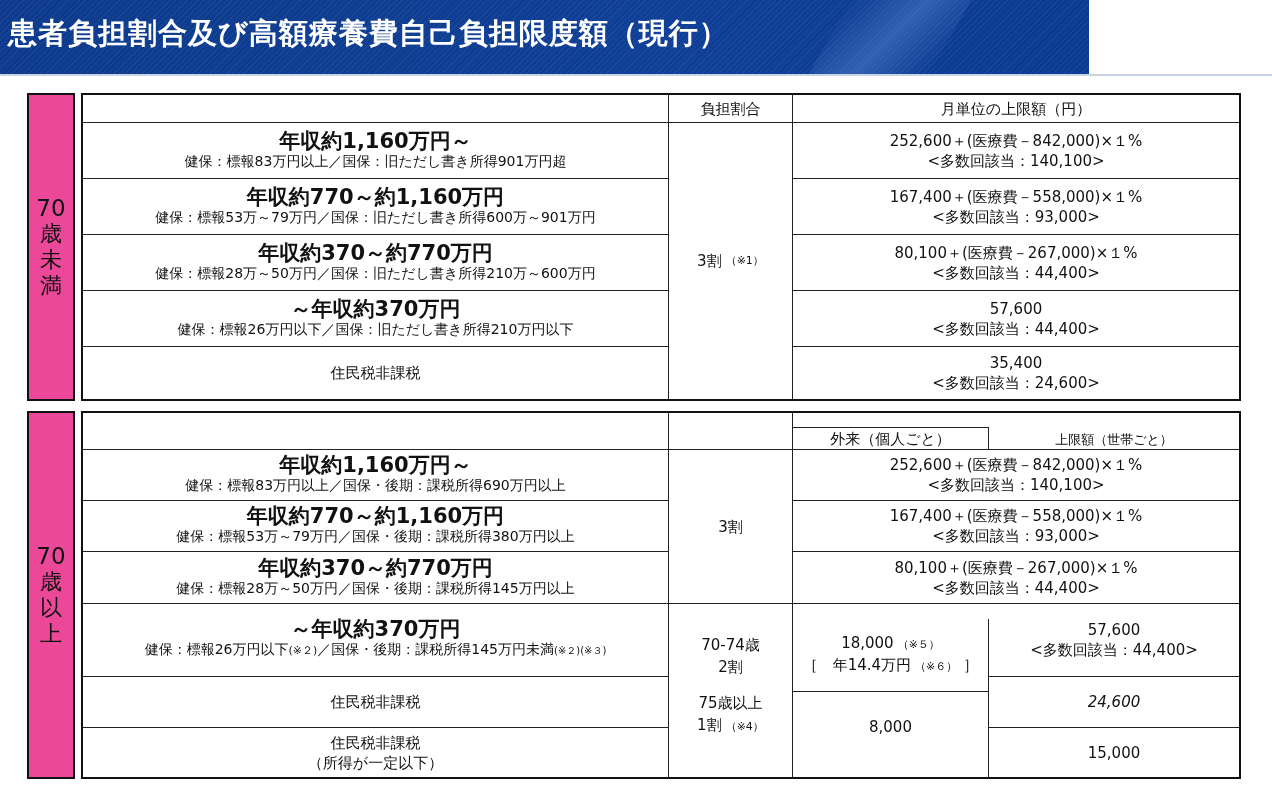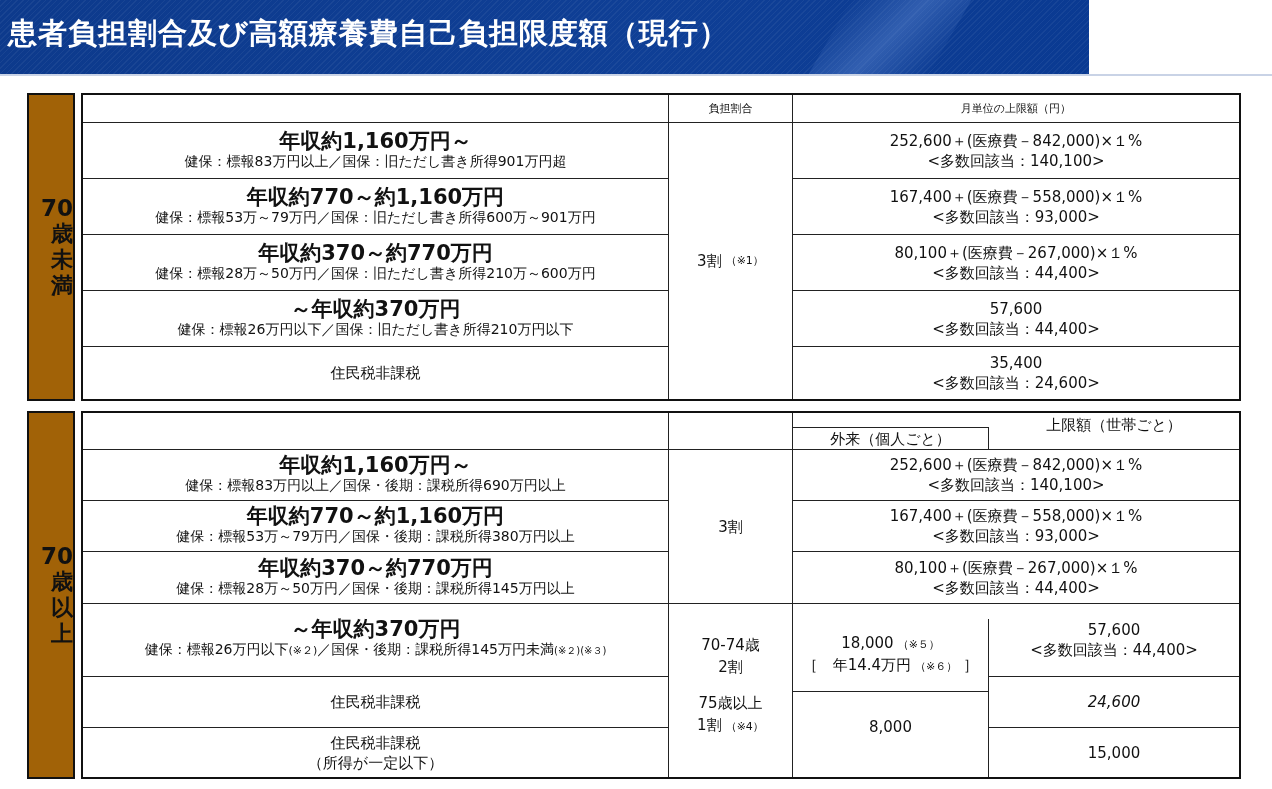--- a/index.html
+++ b/index.html
@@ -17,41 +17,41 @@
     background: linear-gradient(115deg, rgba(255,255,255,0) 0%, rgba(120,160,230,0.35) 50%, rgba(255,255,255,0) 100%);
     transform: skewX(-30deg);
   }
   .title-text {
     position: absolute; left: 8px; top: 14px; font-size: 29px; font-weight: bold; color: #fff;
     letter-spacing: 1px; white-space: nowrap;
   }
   .title-underline { position: absolute; left: 0; top: 74px; width: 1272px; height: 2px; background: #c9d3e6; }
 
   .age-box {
-    position: absolute; left: 27px; width: 48px; border: 2px solid #111; background: #a16207;
-    display: flex; flex-direction: column; align-items: flex-end; justify-content: center;
-    font-weight: bold; font-size: 22px; line-height: 26px;
+    position: absolute; left: 27px; width: 48px; border: 2px solid #111; background: #ec4899;
+    display: flex; flex-direction: column; align-items: center; justify-content: center;
+    font-weight: normal; font-size: 22px; line-height: 26px;
   }
   .age-box .num { font-size: 23px; }
   .age-box .ch { display: block; text-align: center; }
 
   .tbl {
     position: absolute; left: 81px; width: 1160px; border: 2px solid #111; background: #fff;
   }
   .cell {
     position: absolute; border-right: 1.5px solid #222; border-bottom: 1.5px solid #222;
     display: flex; flex-direction: column; align-items: center; justify-content: center;
     text-align: center; font-size: 15px; line-height: 20px; white-space: nowrap;
   }
   .cell.no-r { border-right: none; }
   .cell.no-b { border-bottom: none; }
   .b { font-weight: bold; font-size: 21px; }
   .s { font-size: 14px; }
   .note { font-size: 11px; margin-left: 4px; }
-  .hdr { font-size: 11px; text-align: center; }
+  .hdr { font-size: 15px; text-align: center; }
 </style>
 </head>
 <body>
 
 <div class="title-bar">
   <div class="shine"></div>
   <div class="title-text">患者負担割合及び高額療養費自己負担限度額（現行）</div>
 </div>
 <div class="title-underline"></div>
 
@@ -122,21 +122,21 @@
   <span class="ch">上</span>
 </div>
 
 <div class="tbl" style="top:411px;height:368px;">
 
   <div class="cell" style="left:0;top:0;width:586px;height:37px;"></div>
   <div class="cell" style="left:586px;top:0;width:124px;height:37px;"></div>
   <div class="cell no-r" style="left:710px;top:0;width:446px;height:37px;"></div>
 
   <div style="position:absolute;left:710px;top:14px;width:196px;height:23px;border-top:1.5px solid #222;border-right:1.5px solid #222;display:flex;align-items:center;justify-content:center;font-size:15px;">外来（個人ごと）</div>
-  <div style="position:absolute;left:906px;top:0;width:250px;height:24px;display:flex;align-items:center;justify-content:center;font-size:15px;">上限額（世帯ごと）</div>
+  <div style="position:absolute;left:906px;top:15px;width:250px;height:24px;display:flex;align-items:center;justify-content:center;font-size:13px;">上限額（世帯ごと）</div>
 
   <div class="cell" style="left:0;top:37px;width:586px;height:51px;">
     <span class="b">年収約1,160万円～</span>
     <span class="s">健保：標報83万円以上／国保・後期：課税所得690万円以上</span>
   </div>
   <div class="cell" style="left:0;top:88px;width:586px;height:51px;">
     <span class="b">年収約770～約1,160万円</span>
     <span class="s">健保：標報53万～79万円／国保・後期：課税所得380万円以上</span>
   </div>
   <div class="cell" style="left:0;top:139px;width:586px;height:52px;">

